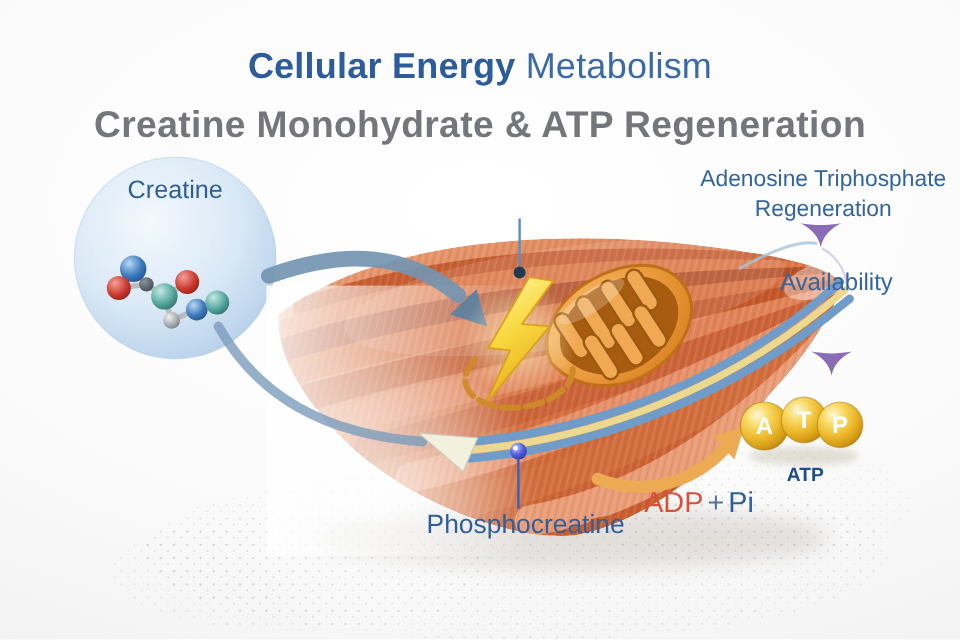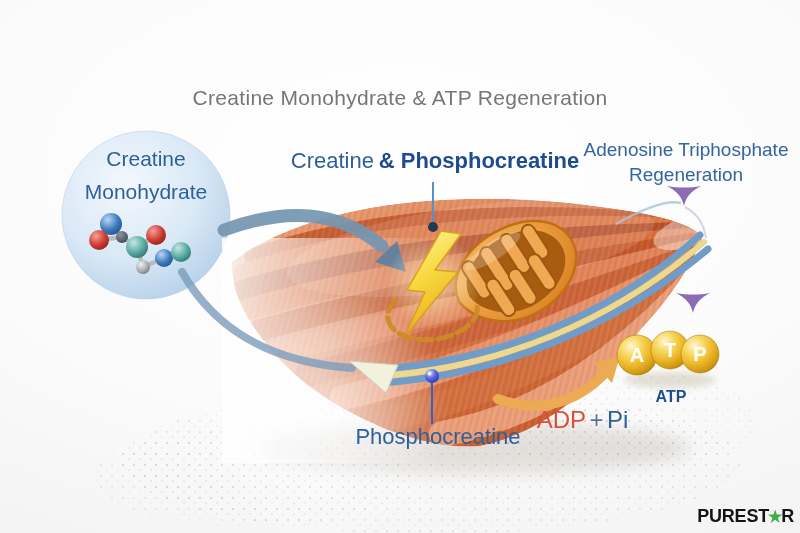--- a/index.html
+++ b/index.html
@@ -6,21 +6,21 @@
   .stage{
     position:relative;width:800px;height:533px;overflow:hidden;
     background:radial-gradient(125% 105% at 50% 32%, #ffffff 0%, #fbfbfb 45%, #ededee 100%);
     font-family:"Liberation Sans", sans-serif;
   }
   svg.illu{position:absolute;left:0;top:0;}
   .label{position:absolute;text-align:center;line-height:1.2;}
   .title{left:0;right:0;top:38px;font-size:30px;color:#32619e;letter-spacing:.2px;}
   .title .bold{font-weight:700;color:#2d5c9c;}
   .title .reg{font-weight:400;margin-left:.28em;color:#3a6aa7;}
-  .subtitle{left:0;right:0;top:85px;font-size:21px;color:#75767a;font-weight:400;letter-spacing:.3px;}
+  .subtitle{left:0;right:0;top:85px;font-size:31px;color:#75767a;font-weight:700;letter-spacing:.3px;}
   .bubble-text{left:61px;top:142px;width:170px;font-size:21px;color:#2f5f9b;line-height:33px;}
   .muscle-label{left:280px;top:148px;width:310px;font-size:22px;color:#2e5f9a;}
   .muscle-label .bold{font-weight:700;color:#1d4c8f;margin-left:.22em;}
   .regen-label{left:570px;top:137px;width:232px;font-size:19px;color:#33659f;line-height:25px;}
   .rapid-label{left:637px;top:223px;width:120px;font-size:20px;color:#33659f;line-height:26px;}
   .rapid-label .it{font-style:italic;}
   .adp-label{left:480px;top:406px;width:165px;font-size:24px;font-weight:400;}
   .adp-label .adp{color:#d8503a;margin-left:40px;}
   .adp-label .plus{color:#54749c;margin:0 .14em;}
   .adp-label .pi{color:#2e5f9a;}
@@ -238,44 +238,41 @@
     <ellipse cx="670" cy="380" rx="46" ry="8" fill="#8a7a50" opacity=".22" filter="url(#b3)"></ellipse>
     <circle cx="637" cy="355" r="20" fill="url(#goldG)" stroke="#a67708" stroke-opacity=".5"></circle>
     <circle cx="670" cy="350" r="19" fill="url(#goldG)" stroke="#a67708" stroke-opacity=".5"></circle>
     <circle cx="700" cy="354" r="19" fill="url(#goldG)" stroke="#a67708" stroke-opacity=".5"></circle>
     <text x="637" y="362" text-anchor="middle" font-family="Liberation Sans, sans-serif" font-size="20" font-weight="700" fill="#ffffff">A</text>
     <text x="670" y="357" text-anchor="middle" font-family="Liberation Sans, sans-serif" font-size="20" font-weight="700" fill="#ffffff">T</text>
     <text x="700" y="361" text-anchor="middle" font-family="Liberation Sans, sans-serif" font-size="20" font-weight="700" fill="#ffffff">P</text>
   </g>
 </svg>
 
+<div class="label title">
+  <span class="bold">Cellular Energy</span><span class="reg">Metabolism</span>
+</div>
 <div class="label subtitle">Creatine Monohydrate &amp; ATP Regeneration</div>
 
 <div class="label bubble-text">
   <div>Creatine</div>
-  <div>Monohydrate</div>
-</div>
-
-<div class="label muscle-label">
-  <span>Creatine</span><span class="bold">&amp; Phosphocreatine</span>
-</div>
+</div>
+
 
 <div class="label regen-label">
   <div>Adenosine Triphosphate</div>
   <div>Regeneration</div>
 </div>
 
 <div class="label rapid-label">
+  <div>Availability</div>
 </div>
 
 <div class="label adp-label">
   <span class="adp">ADP</span><span class="plus">+</span><span class="pi">Pi</span>
 </div>
 
 <div class="label phospho-label">Phosphocreatine</div>
 
 <div class="label atp-caption">ATP</div>
 
-<div class="logo">
-  <span>PUREST</span><span class="star">★</span><span>R</span>
-</div>
 
 </div>
 
 </body></html>

